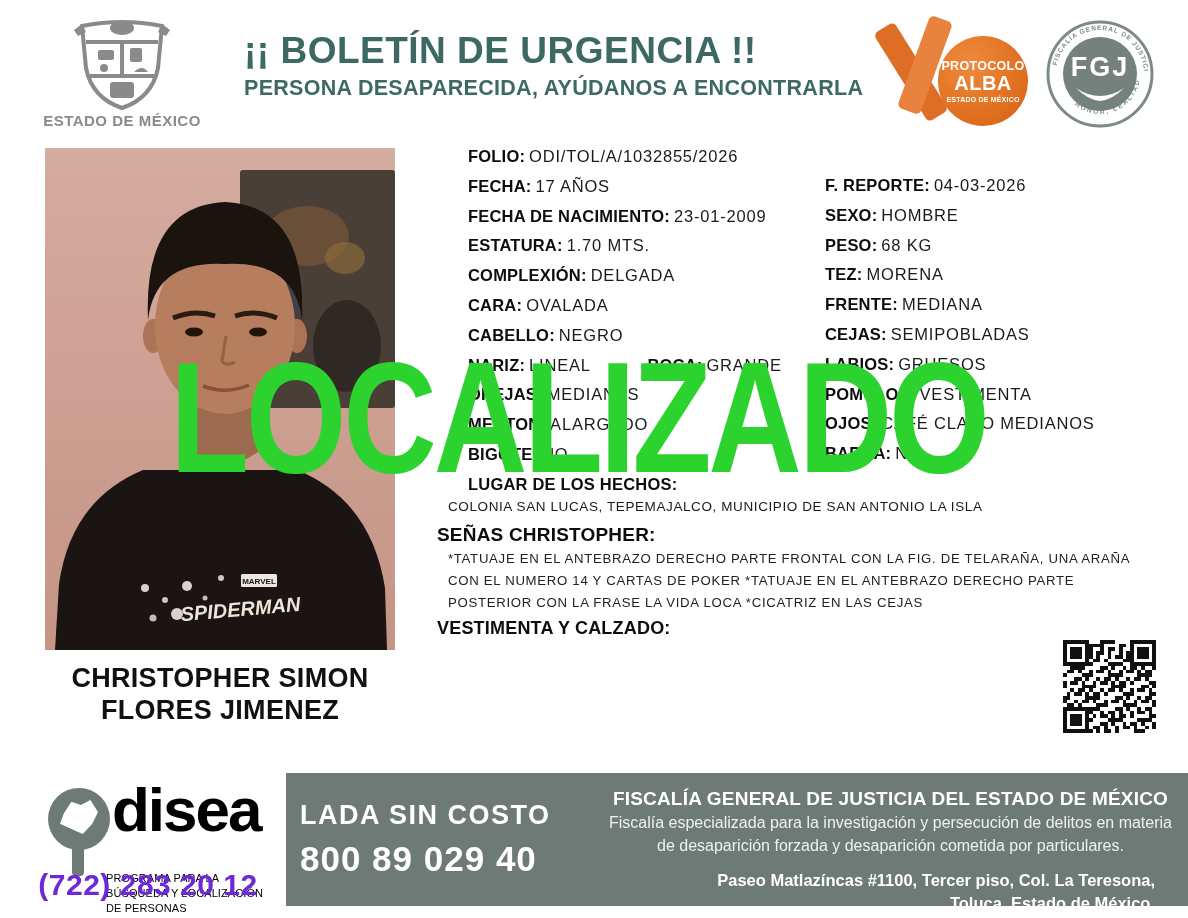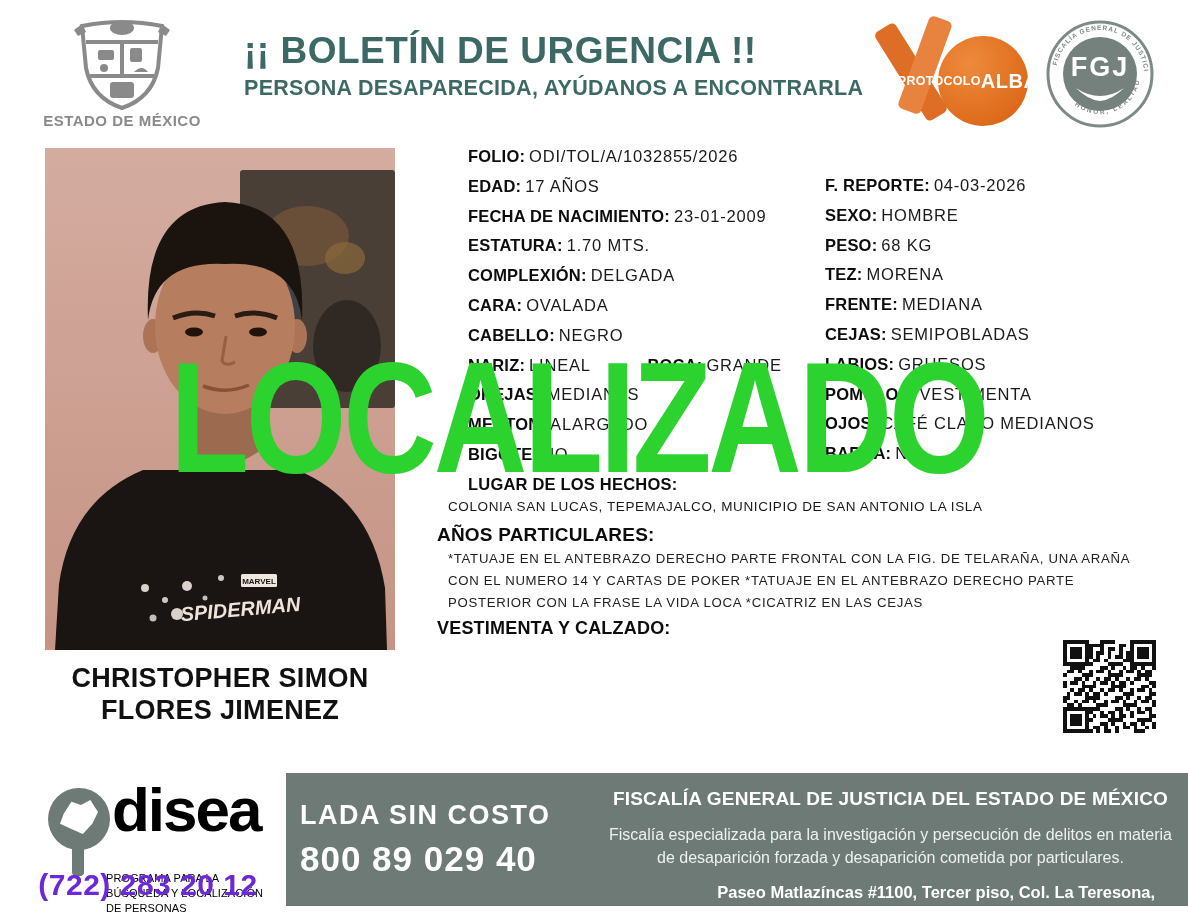--- a/index.html
+++ b/index.html
@@ -15,21 +15,21 @@
     font-weight:bold; font-size:37px; color:#3d6965; letter-spacing:.5px; }
   .subtitle { position:absolute; left:244px; top:76px; width:672px; text-align:left;
     font-weight:bold; font-size:21.5px; color:#3d6965; letter-spacing:.3px; }
 
   .alba { position:absolute; left:893px; top:14px; width:140px; height:120px; }
   .alba .rib { position:absolute; border-radius:5px; }
   .alba .rib-a { left:20px; top:2px; width:24px; height:98px; background:#e8823f; transform:rotate(20deg); }
   .alba .rib-b { left:6px; top:6px; width:24px; height:104px; background:#de6e26; transform:rotate(-32deg); }
   .alba-circle { position:absolute; left:938px; top:36px; width:90px; height:90px; border-radius:50%;
     background:radial-gradient(circle at 35% 30%, #ee8a3c, #dd6a1a 75%);
-    display:flex; align-items:center; justify-content:center; color:#fff; text-align:center; }
+    display:flex; flex-direction:column; align-items:center; justify-content:center; color:#fff; text-align:center; }
   .alba-circle .l1 { font-weight:bold; font-size:12.5px; letter-spacing:.3px; }
   .alba-circle .l2 { font-weight:bold; font-size:20px; line-height:1; letter-spacing:.5px; }
   .alba-circle .l3 { font-weight:bold; font-size:7px; margin-top:3px; letter-spacing:.2px; }
 
   .fgj-logo { position:absolute; left:1046px; top:20px; width:108px; height:108px; }
 
   
   .photo { position:absolute; left:45px; top:148px; width:350px; height:502px; }
 
   
@@ -72,21 +72,21 @@
   .odisea .program { position:absolute; left:76px; top:60px; width:170px; font-size:11px; line-height:1.35; letter-spacing:.1px;margin-top:31px; }
   .odisea-phone { position:absolute; left:18px; top:868px; width:260px; text-align:center;
     font-weight:bold; font-size:30px; color:#6d28d9; letter-spacing:.5px; }
 
   .lada { position:absolute; left:300px; top:800px; width:290px; color:#fff; }
   .lada .l1 { font-weight:bold; font-size:27px; letter-spacing:1.5px; }
   .lada .l2 { font-weight:bold; font-size:35px; letter-spacing:1px; margin-top:8px; }
 
   .fisc { position:absolute; left:608px; top:788px; width:565px; color:#fff; text-align:center; }
   .fisc .t { font-weight:bold; font-size:19px; letter-spacing:.2px; }
-  .fisc .d { font-size:16px; line-height:1.42; margin-top:14px; color:#eef1f0; }
+  .fisc .d { font-size:16px; line-height:1.42; margin-top:2px; color:#eef1f0; }
   .fisc .a { font-weight:bold; font-size:16.5px; line-height:1.35; margin-top:12px; text-align:right; padding-right:18px; }
 </style>
 </head>
 <body>
 
 <div class="page">
 
   <svg class="state-logo" viewBox="0 0 140 96">
     <g fill="none" stroke="#8a8a8a" stroke-width="4">
       <path d="M30,10 Q70,2 110,10 L106,52 Q100,82 70,92 Q40,82 34,52 Z"></path>
@@ -176,21 +176,21 @@
     </g>
   </svg>
 
   <div class="name">
     <div>CHRISTOPHER SIMON</div>
     <div>FLORES JIMENEZ</div>
   </div>
 
   <div class="fields-left">
     <div class="frow"><span class="lab">FOLIO:</span><span class="val">ODI/TOL/A/1032855/2026</span></div>
-    <div class="frow"><span class="lab">EDAD:</span><span class="val">17 AÑOS</span></div>
+    <div class="frow"><span class="lab">FECHA:</span><span class="val">17 AÑOS</span></div>
     <div class="frow"><span class="lab">FECHA DE NACIMIENTO:</span><span class="val">23-01-2009</span></div>
     <div class="frow"><span class="lab">ESTATURA:</span><span class="val">1.70 MTS.</span></div>
     <div class="frow"><span class="lab">COMPLEXIÓN:</span><span class="val">DELGADA</span></div>
     <div class="frow"><span class="lab">CARA:</span><span class="val">OVALADA</span></div>
     <div class="frow"><span class="lab">CABELLO:</span><span class="val">NEGRO</span></div>
     <div class="frow">
       <span class="lab">NARIZ:</span><span class="val">LINEAL</span>
       <span class="pair2"><span class="lab">BOCA:</span><span class="val">GRANDE</span></span>
     </div>
     <div class="frow"><span class="lab">OREJAS:</span><span class="val">MEDIANAS</span></div>
@@ -207,21 +207,21 @@
     <div class="frow"><span class="lab">FRENTE:</span><span class="val">MEDIANA</span></div>
     <div class="frow"><span class="lab">CEJAS:</span><span class="val">SEMIPOBLADAS</span></div>
     <div class="frow"><span class="lab">LABIOS:</span><span class="val">GRUESOS</span></div>
     <div class="frow"><span class="lab">POMULOS:</span><span class="val">VESTIMENTA</span></div>
     <div class="frow"><span class="lab">OJOS:</span><span class="val">CAFÉ CLARO MEDIANOS</span></div>
     <div class="frow"><span class="lab">BARBA:</span><span class="val">NO</span></div>
   </div>
 
   <div class="lugar-value">COLONIA SAN LUCAS, TEPEMAJALCO, MUNICIPIO DE SAN ANTONIO LA ISLA</div>
 
-  <div class="senas-h">AÑOS PARTICULARES:</div>
+  <div class="senas-h">SEÑAS CHRISTOPHER:</div>
   <div class="senas-t">*TATUAJE EN EL ANTEBRAZO DERECHO PARTE FRONTAL CON LA FIG. DE TELARAÑA, UNA ARAÑA CON EL NUMERO 14 Y CARTAS DE POKER  *TATUAJE EN EL ANTEBRAZO DERECHO PARTE POSTERIOR CON LA FRASE LA VIDA LOCA *CICATRIZ EN LAS CEJAS</div>
   <div class="vestimenta-h">VESTIMENTA Y CALZADO:</div>
 
   <div class="qr">
     <svg id="qr" viewBox="0 0 25 25" fill="#111">
         <rect x="0" y="0" width="1" height="1"></rect>
         <rect x="1" y="0" width="1" height="1"></rect>
         <rect x="2" y="0" width="1" height="1"></rect>
         <rect x="3" y="0" width="1" height="1"></rect>
         <rect x="4" y="0" width="1" height="1"></rect>

